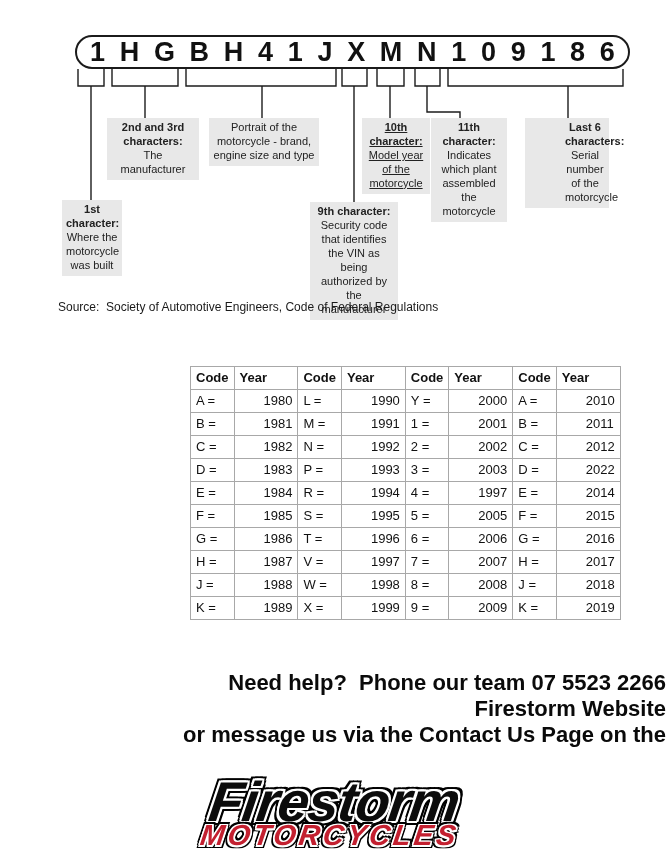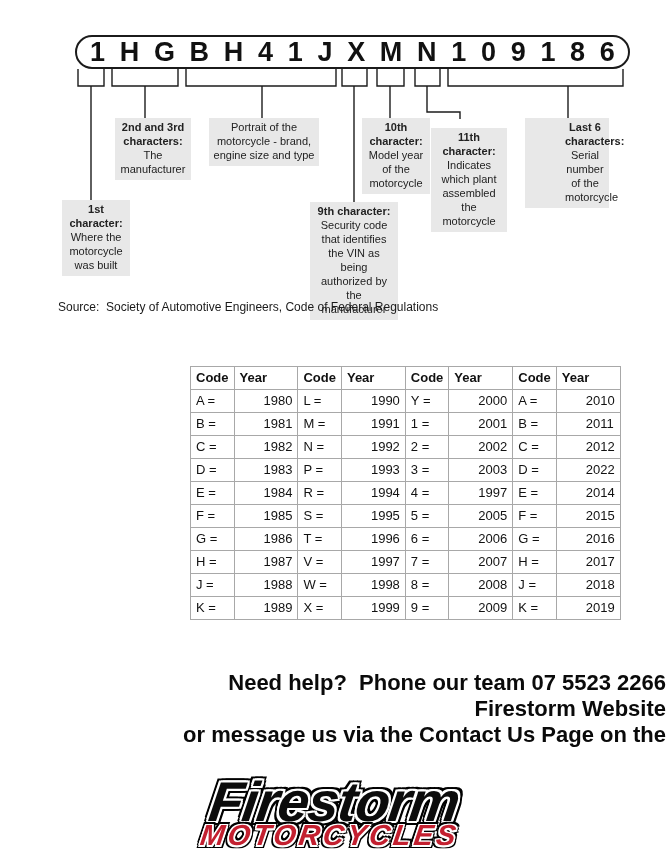--- a/index.html
+++ b/index.html
@@ -20,26 +20,26 @@
   
   .connectors{position:absolute;left:0;top:0;pointer-events:none;}
 
   
   .note{
     position:absolute;background:#e8e8e8;color:#222;
     font-size:11px;line-height:1.27;text-align:center;
     padding:3px 4px;box-sizing:border-box;
   }
   .note-title{font-weight:bold;}
-  #note-1{left:62px;top:200px;width:68px;}
-  #note-2{left:107px;top:118px;width:76px;margin-left:8px;}
+  #note-1{left:62px;top:200px;width:60px;}
+  #note-2{left:107px;top:118px;width:92px;}
   #note-3{left:209px;top:118px;width:110px;}
   #note-9{left:310px;top:202px;width:88px;}
-  #note-10{left:362px;top:118px;width:68px;}
-  #note-11{left:431px;top:118px;width:76px;margin-top:10px;}
+  #note-10{left:362px;top:118px;width:68px;text-decoration:underline;}
+  #note-11{left:431px;top:118px;width:76px;}
   #note-12{left:525px;top:118px;width:84px;padding-left:40px;}
 
   .source-note{
     position:absolute;left:58px;top:300px;
     font-size:12px;color:#1a1a1a;white-space:pre;
   }
 
   
   .year-table{
     position:absolute;left:190px;top:366px;

